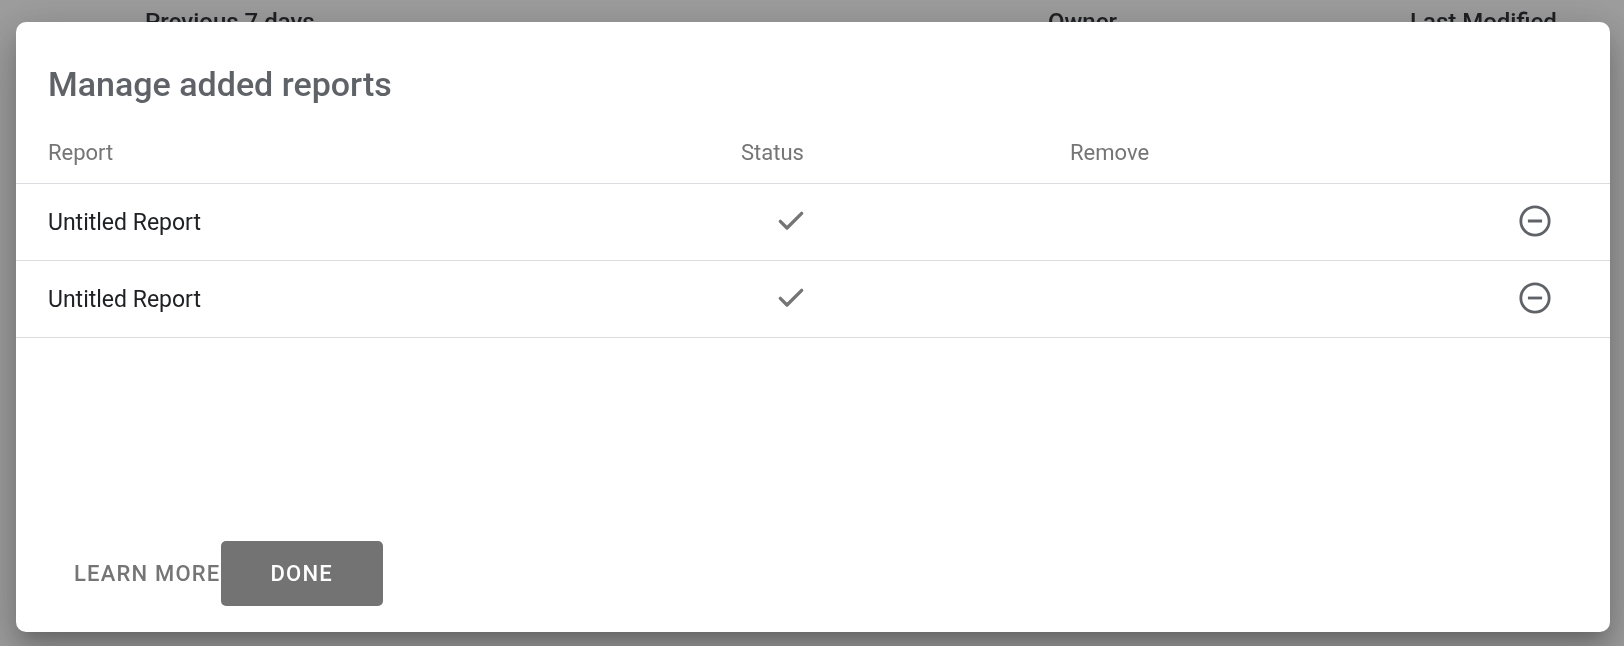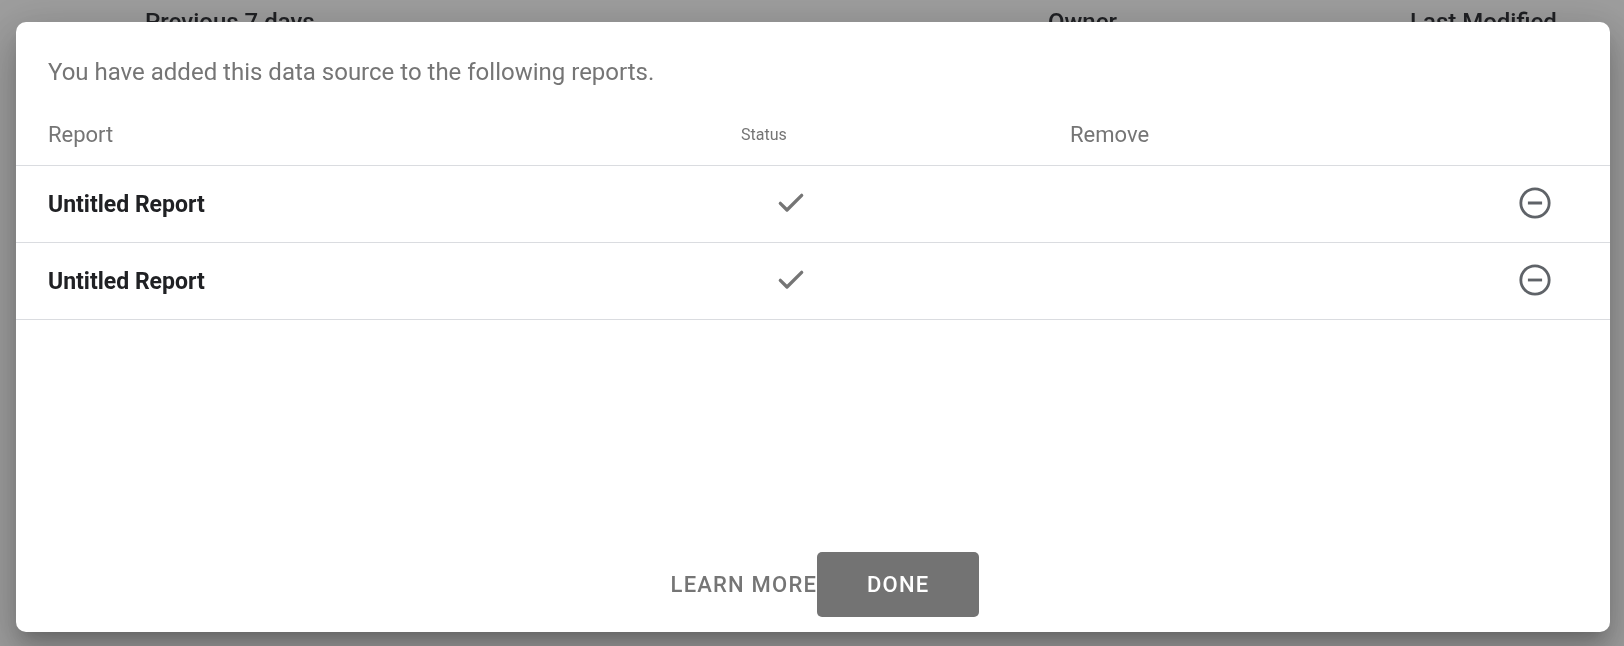--- a/index.html
+++ b/index.html
@@ -64,37 +64,36 @@
       padding: 36px 44px 18px 32px;
       border-bottom: 1px solid #dadce0;
     }
     .col-report {
       flex: 0 0 693px;
       font-size: 22px;
       color: #757575;
     }
     .col-status {
       flex: 0 0 329px;
-      font-size: 16px;
+      font-size: 22px;
       color: #757575;
     }
     .col-action {
       flex: 1 1 auto;
       font-size: 22px;
       color: #757575;
     }
     .col-remove {
       flex: 0 0 auto;
       font-size: 22px;
       color: #757575;
       text-align: center;
     }
     .table-body {
       flex: 1 1 auto;
-      font-weight: bold;
     }
     .table-row {
       display: flex;
       align-items: center;
       padding: 20px 32px;
       border-bottom: 1px solid #dadce0;
       min-height: 72px;
     }
     .cell-report {
       flex: 0 0 693px;
@@ -131,23 +130,23 @@
       align-items: center;
       justify-content: center;
       margin-right: 26px;
     }
     .remove-btn svg {
       width: 34px;
       height: 34px;
     }
     .dialog-actions {
       display: flex;
-      justify-content: center;
-      align-items: center;
-      padding: 24px 34px 15px 58px;
+      justify-content: flex-start;
+      align-items: center;
+      padding: 24px 34px 26px 58px;
     }
     .learn-more {
       background: transparent;
       border: none;
       font-size: 22px;
       font-weight: 500;
       color: #757575;
       letter-spacing: 1.2px;
       cursor: pointer;
       font-family: inherit;
@@ -166,21 +165,23 @@
     }
   </style>
 </head>
 <body>
 
 <div class="background-text bg-previous">Previous 7 days</div>
 <div class="background-text bg-owner">Owner</div>
 <div class="background-text bg-modified">Last Modified</div>
 
 <div class="dialog">
-  <div class="dialog-subtitle">You have added this data source to the following reports.</div>
+  <div class="dialog-header">
+    <h1 class="dialog-title">Manage added reports</h1>
+  </div>
 
   <div class="table-head">
     <div class="col-report">Report</div>
     <div class="col-status">Status</div>
     <div class="col-remove">Remove</div>
   </div>
 
   <div class="table-body">
 
     <div class="table-row">

